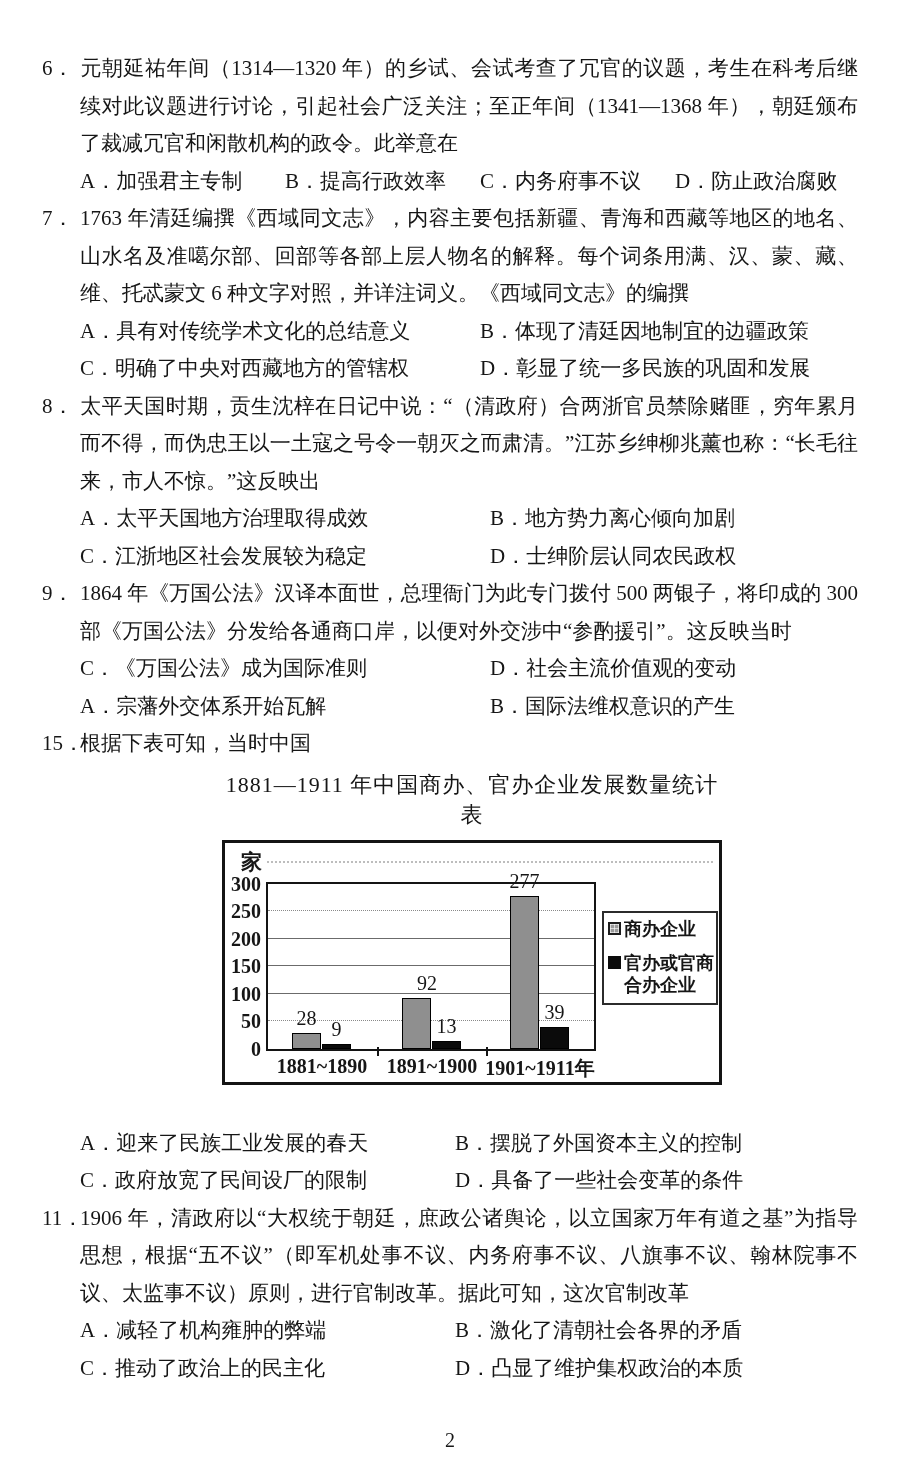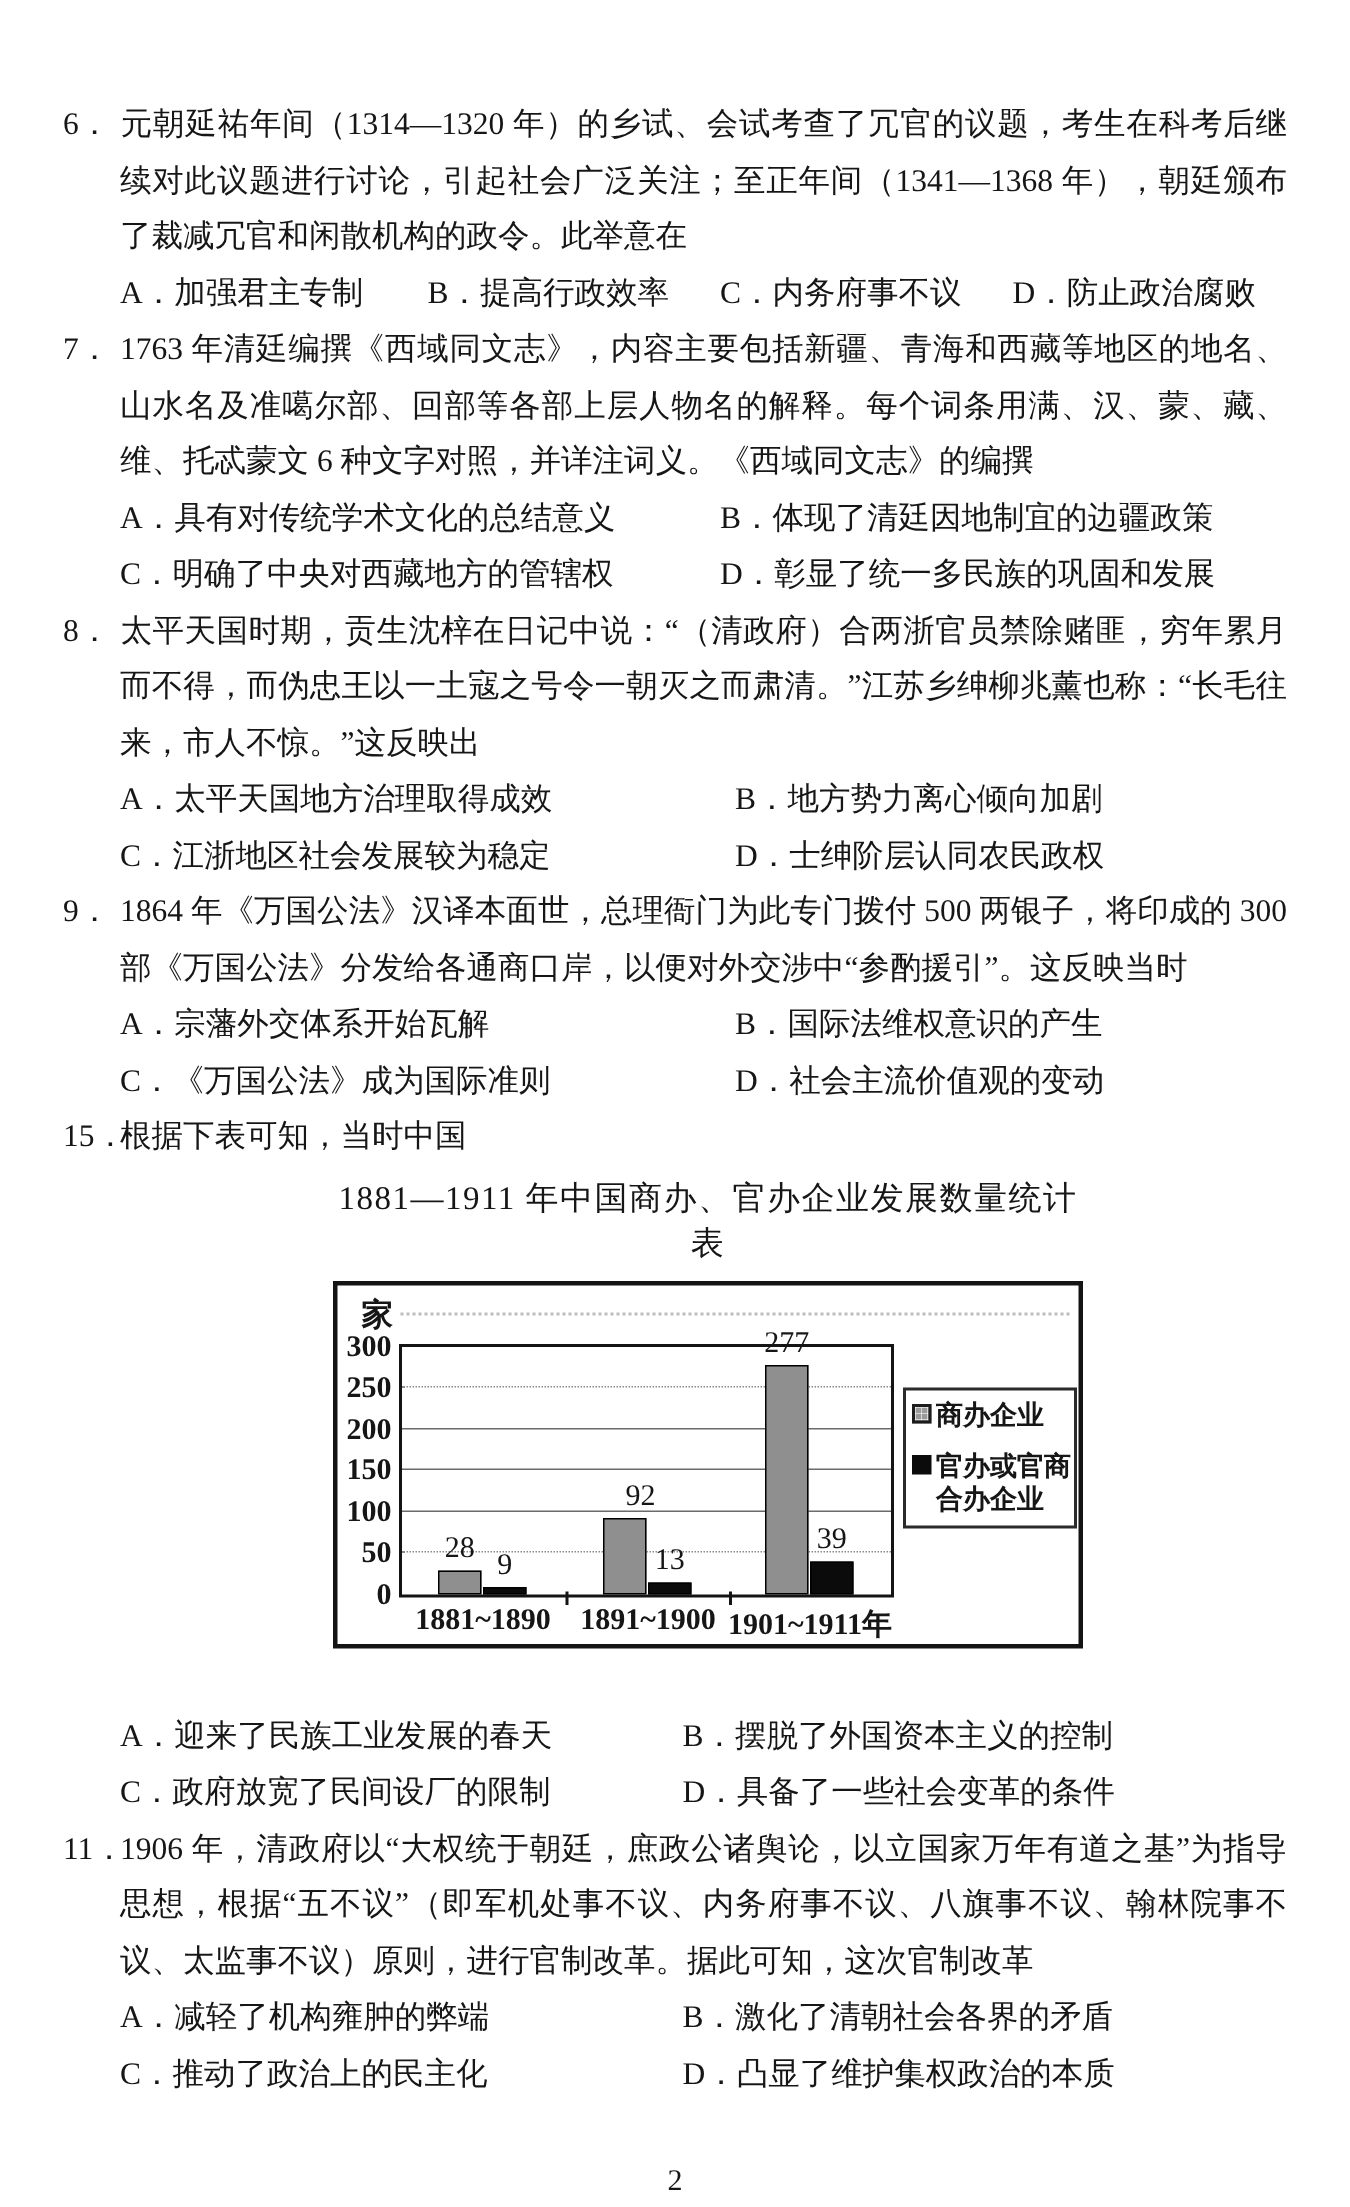--- a/index.html
+++ b/index.html
@@ -3,21 +3,21 @@
 <meta charset="utf-8">
 <style>
   * { box-sizing: border-box; }
   html,body { margin:0; padding:0; }
   body {
     width:900px; height:1471px; overflow:hidden;
     background:#ffffff; color:#161616;
     font-family:"Liberation Serif","DejaVu Serif",serif;
     font-size:21px;
   }
-  .content { padding:64px 42px 0 42px; }
+  .content { padding:50px 42px 0 42px; }
   .stem { margin:0; line-height:37.5px; text-align:justify; padding-left:38px; }
   .qnum { display:inline-block; width:38px; margin-left:-38px; white-space:nowrap; }
   .opts { display:flex; line-height:37.5px; padding-left:38px; margin:0; }
   .opts .c1 { flex:0 0 auto; }
   .w400 .c1 { width:400px; }
   .w410 .c1 { width:410px; }
   .w375 .c1 { width:375px; }
   .opts4 .s1 { flex:0 0 205px; }
   .opts4 .s2 { flex:0 0 195px; }
   .opts4 .s3 { flex:0 0 195px; }
@@ -76,26 +76,26 @@
     <span class="c1">A．太平天国地方治理取得成效</span>
     <span>B．地方势力离心倾向加剧</span>
   </div>
   <div class="opts w410">
     <span class="c1">C．江浙地区社会发展较为稳定</span>
     <span>D．士绅阶层认同农民政权</span>
   </div>
 
   <p class="stem"><span class="qnum">9．</span><span>1864 年《万国公法》汉译本面世，总理衙门为此专门拨付 500 两银子，将印成的 300 部《万国公法》分发给各通商口岸，以便对外交涉中“参酌援引”。这反映当时</span></p>
   <div class="opts w410">
+    <span class="c1">C．《万国公法》成为国际准则</span>
+    <span>D．社会主流价值观的变动</span>
+  </div>
+  <div class="opts w410">
     <span class="c1">A．宗藩外交体系开始瓦解</span>
     <span>B．国际法维权意识的产生</span>
-  </div>
-  <div class="opts w410">
-    <span class="c1">C．《万国公法》成为国际准则</span>
-    <span>D．社会主流价值观的变动</span>
   </div>
 
   <p class="stem"><span class="qnum">15．</span><span>根据下表可知，当时中国</span></p>
 
   <div class="chart-title">1881—1911 年中国商办、官办企业发展数量统计表</div>
   <div class="chart-box">
     <div class="unit-label">家</div>
     <div class="top-dotted"></div>
     <div class="plot">
         <div class="ytick" style="top: 153px;">0</div>

